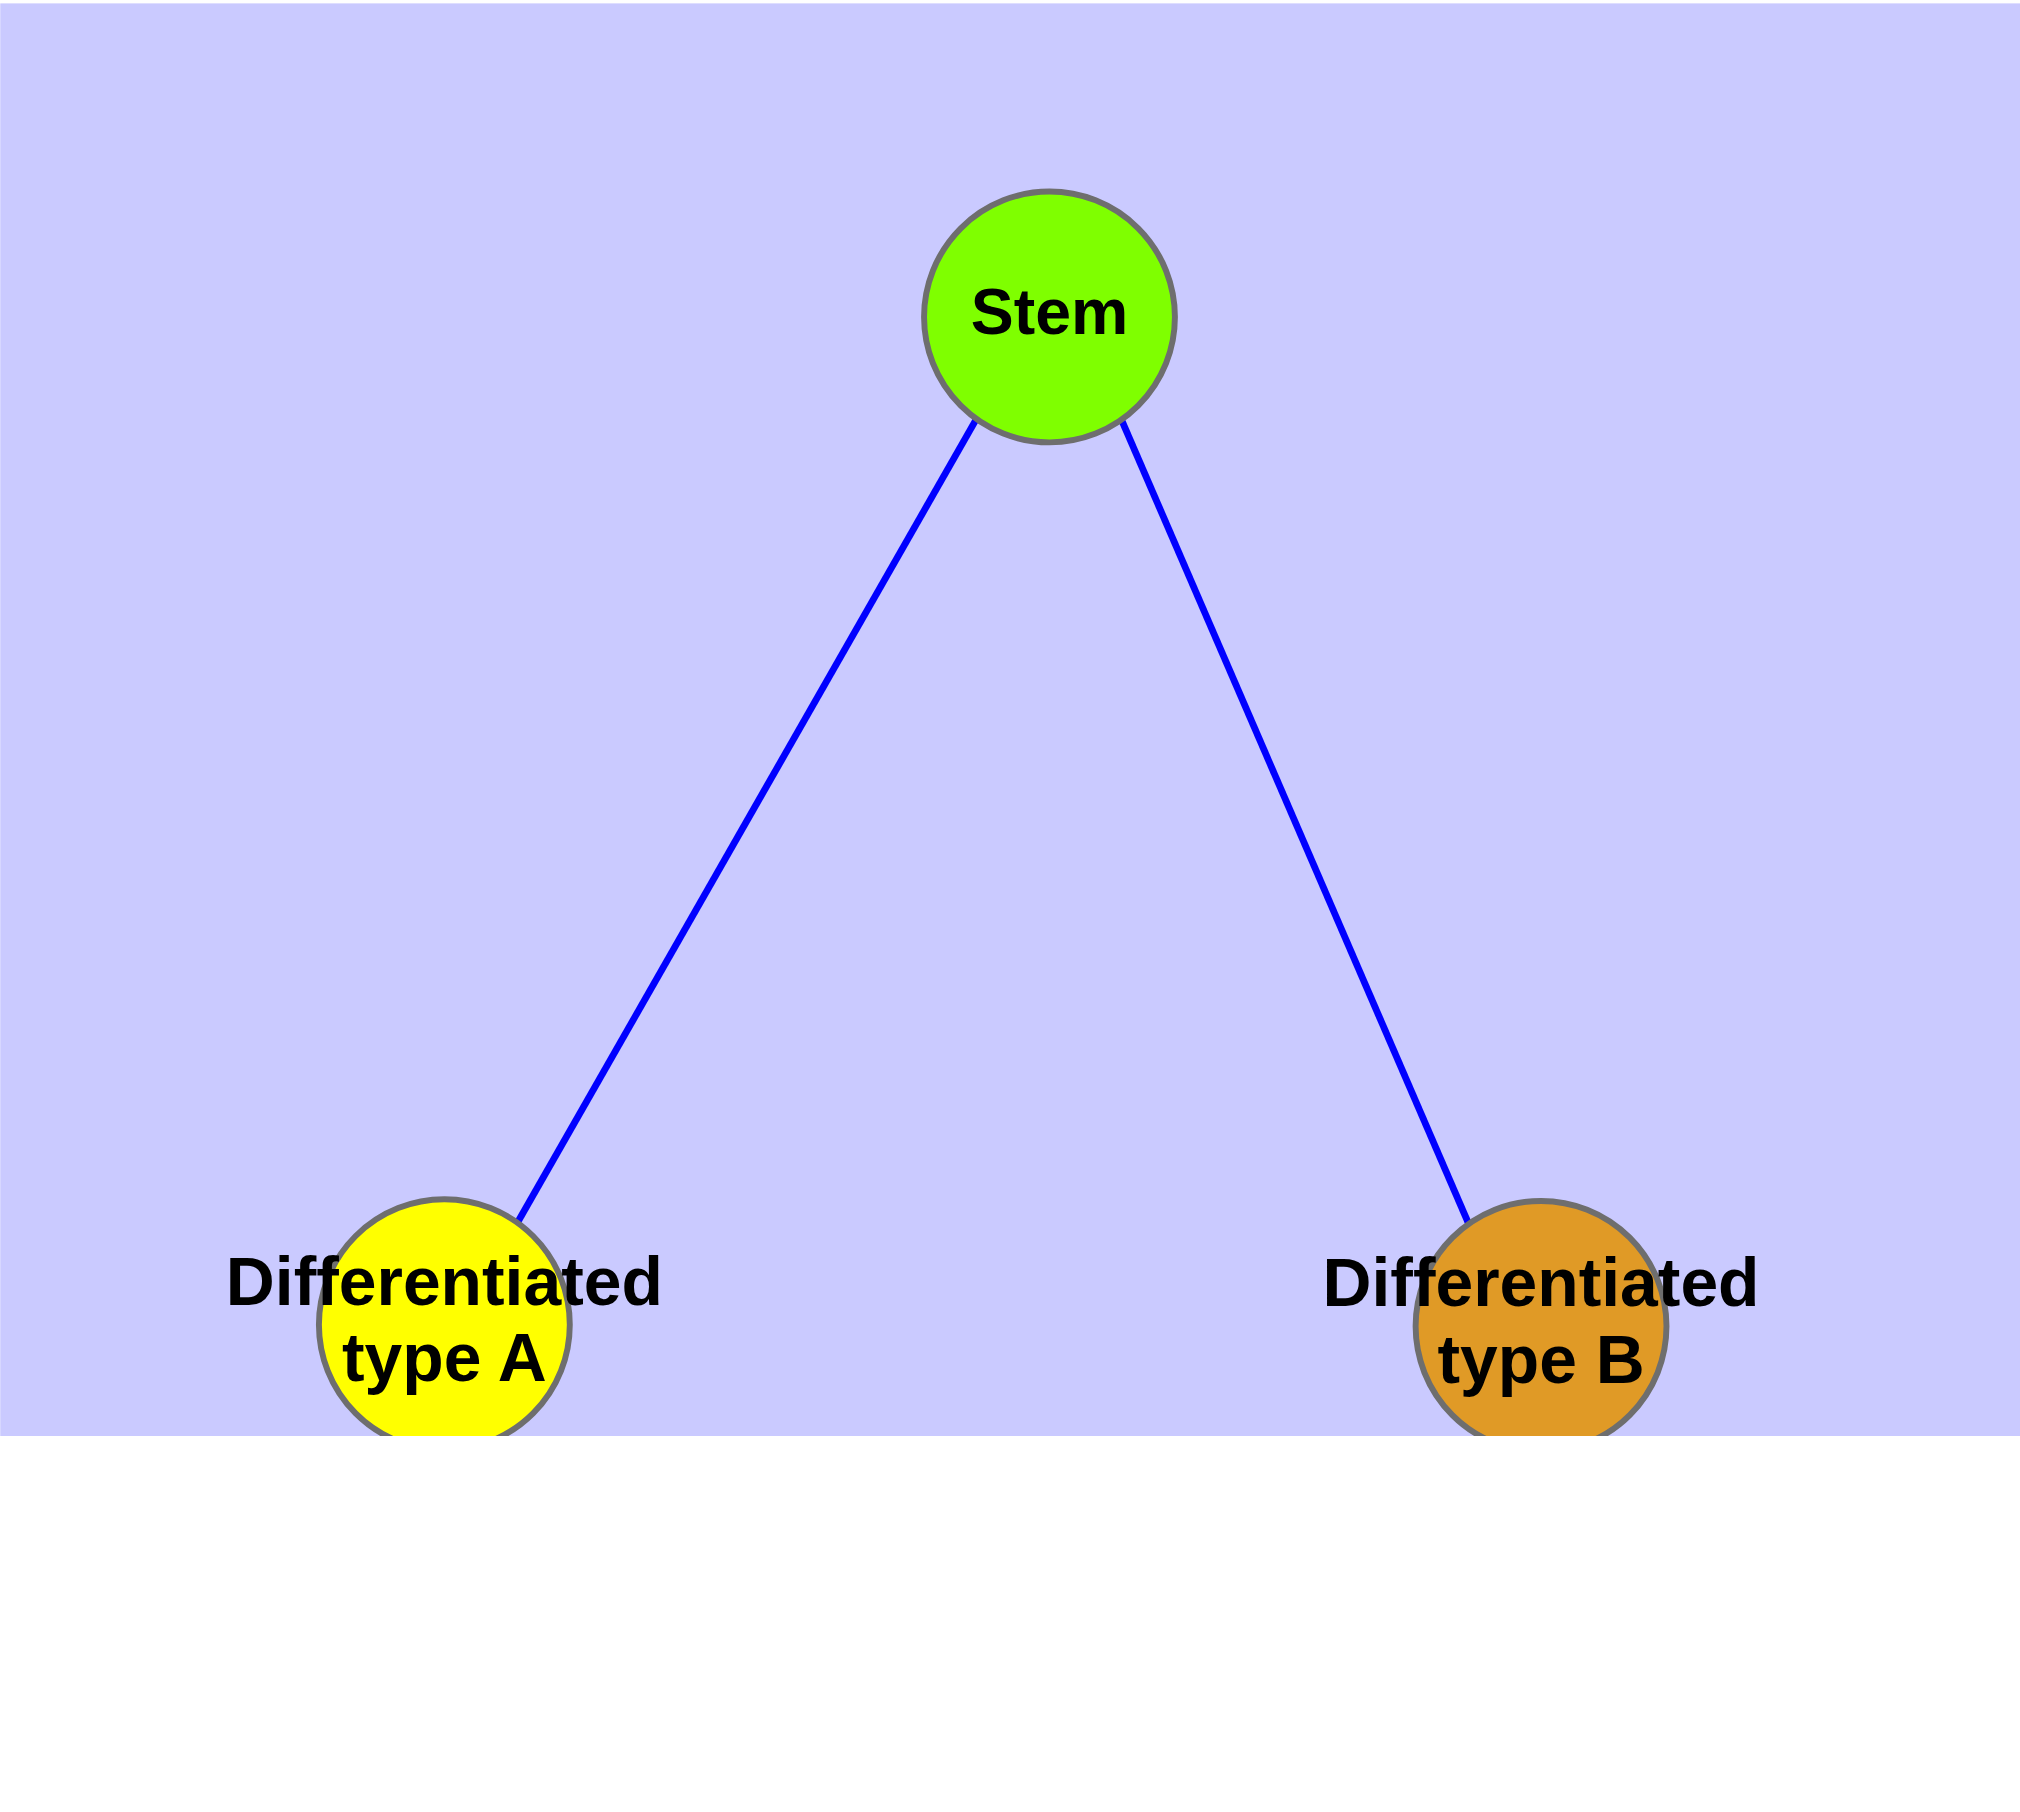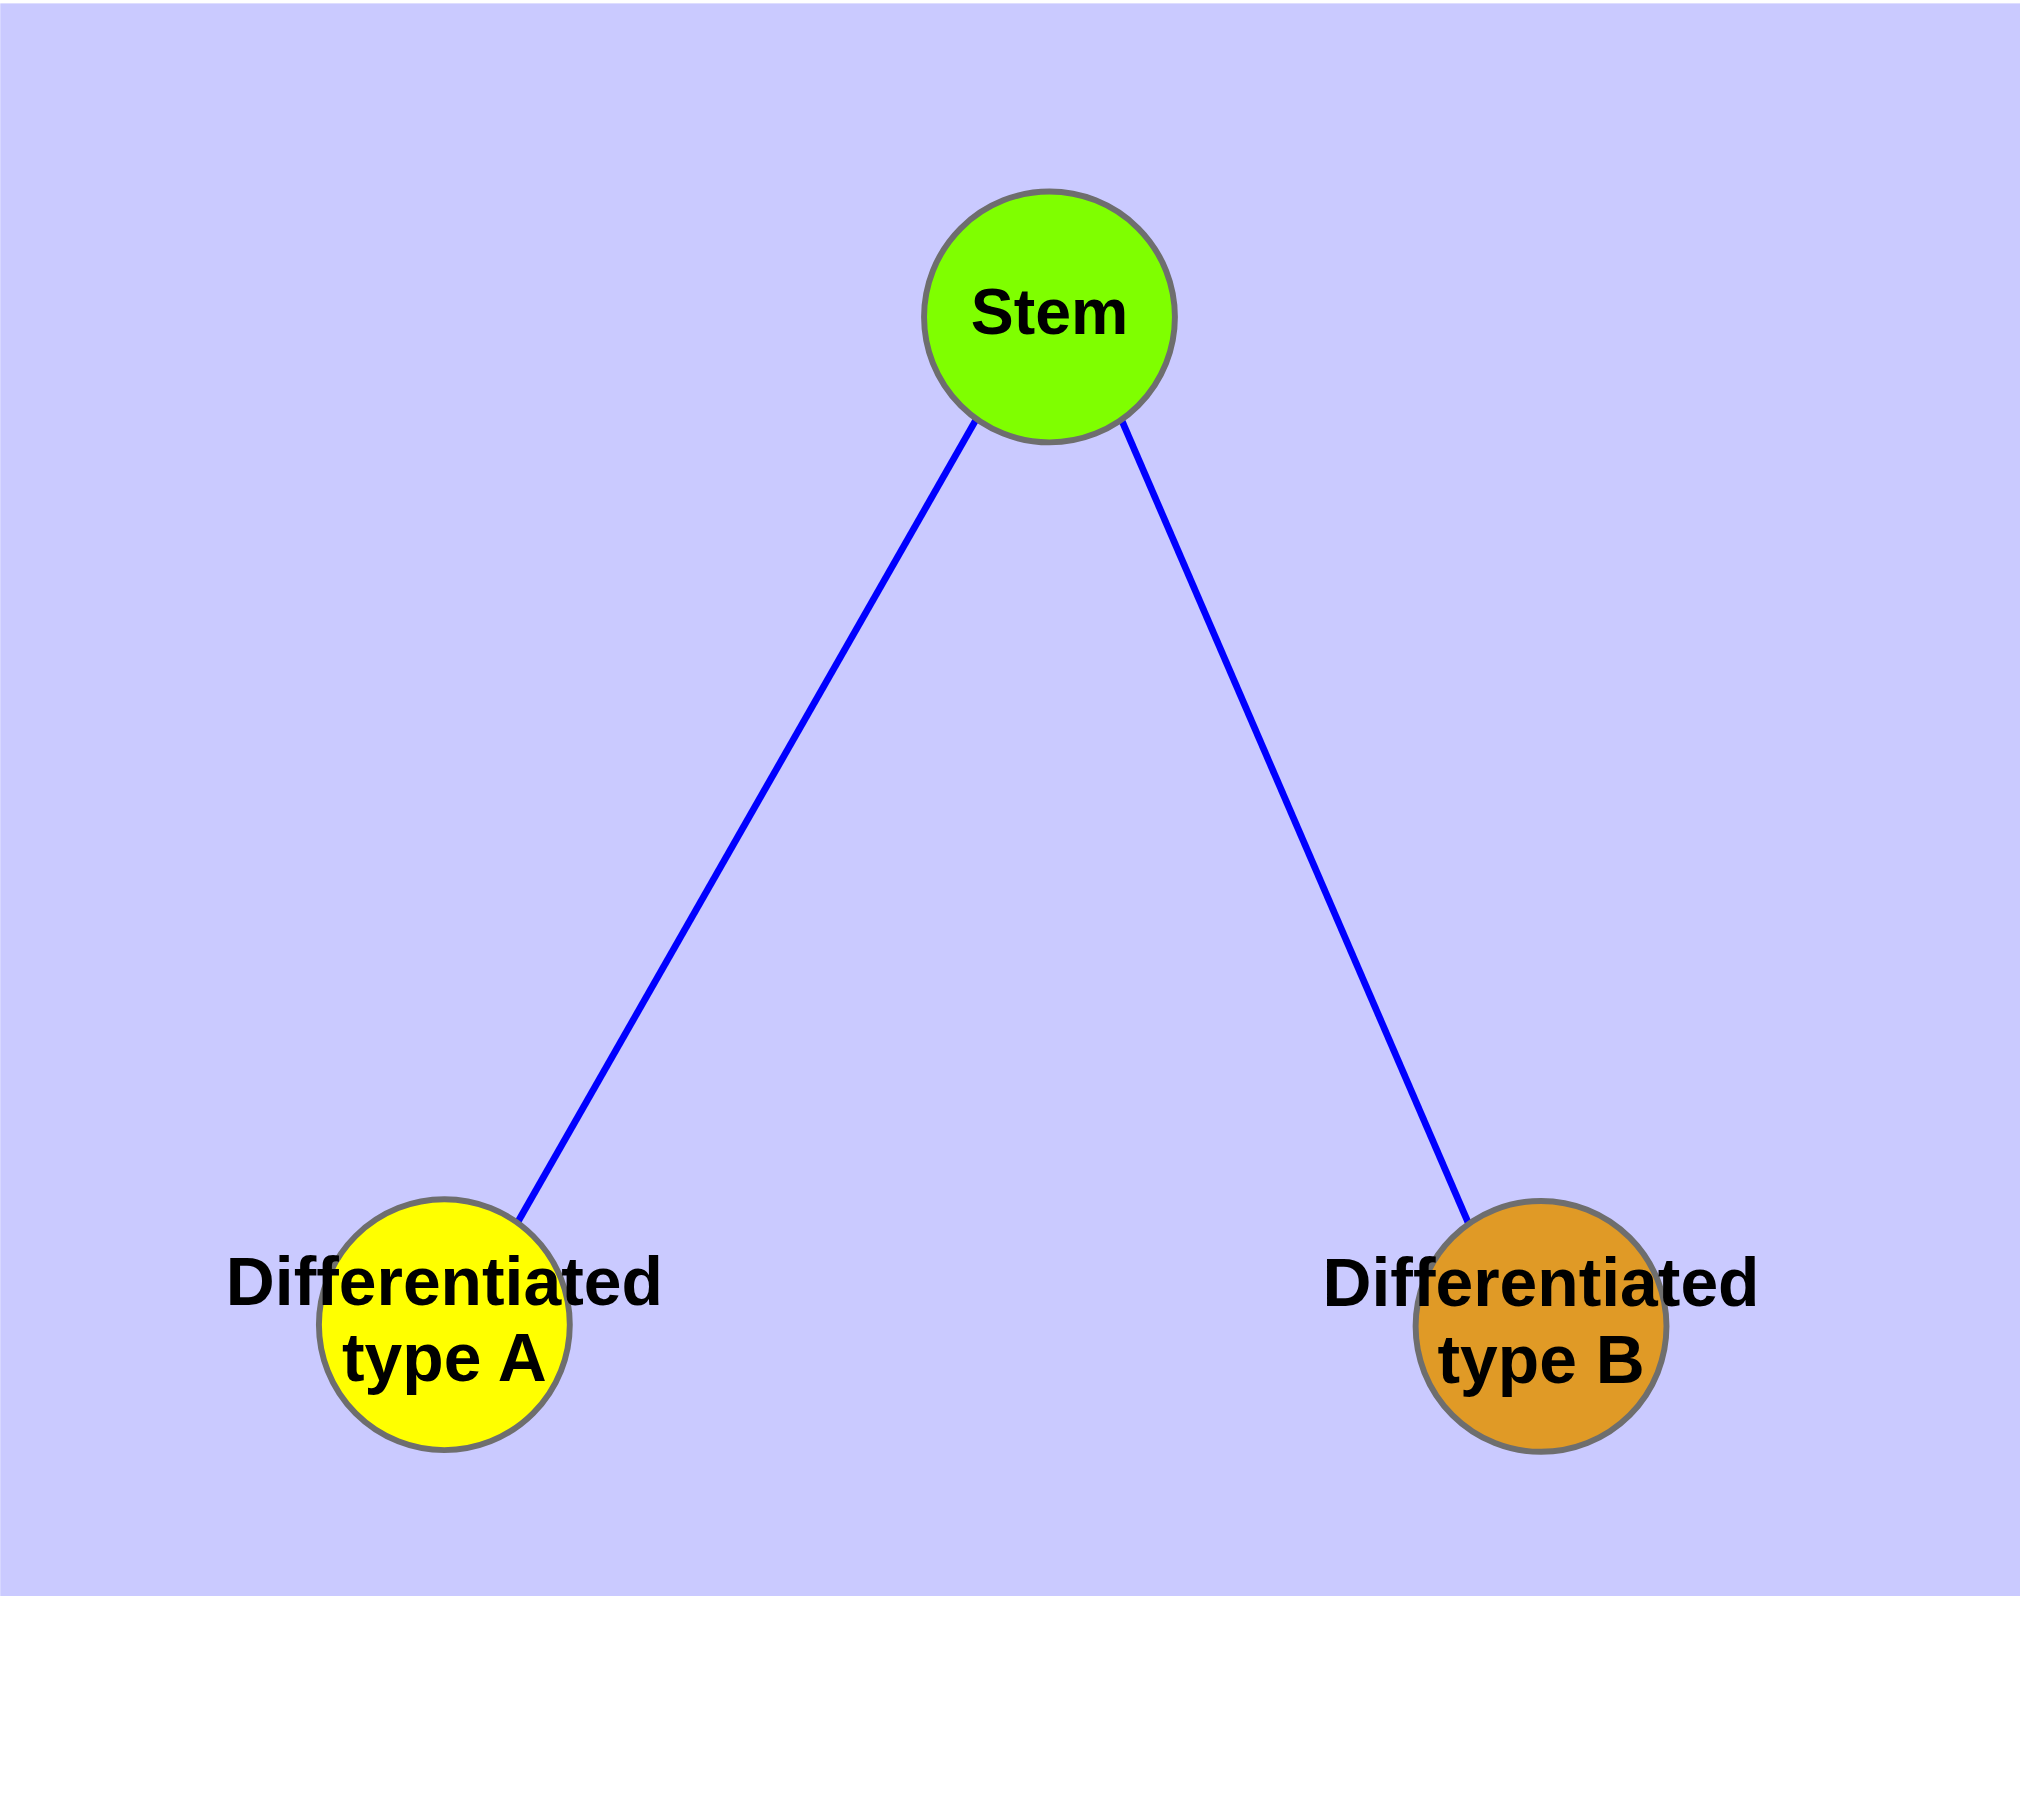--- a/index.html
+++ b/index.html
@@ -3,21 +3,21 @@
 <meta charset="utf-8">
 <style>
   html, body {
     margin: 0;
     padding: 0;
     background: #ffffff;
   }
   #canvas {
     position: relative;
     width: 2021px;
-    height: 1596px;
+    height: 1436px;
     background: #ffffff;
     overflow: hidden;
     font-family: "Liberation Sans", sans-serif;
   }
   #graph-svg {
     position: absolute;
     left: 0;
     top: 0;
     width: 2021px;
     height: 1812px;

